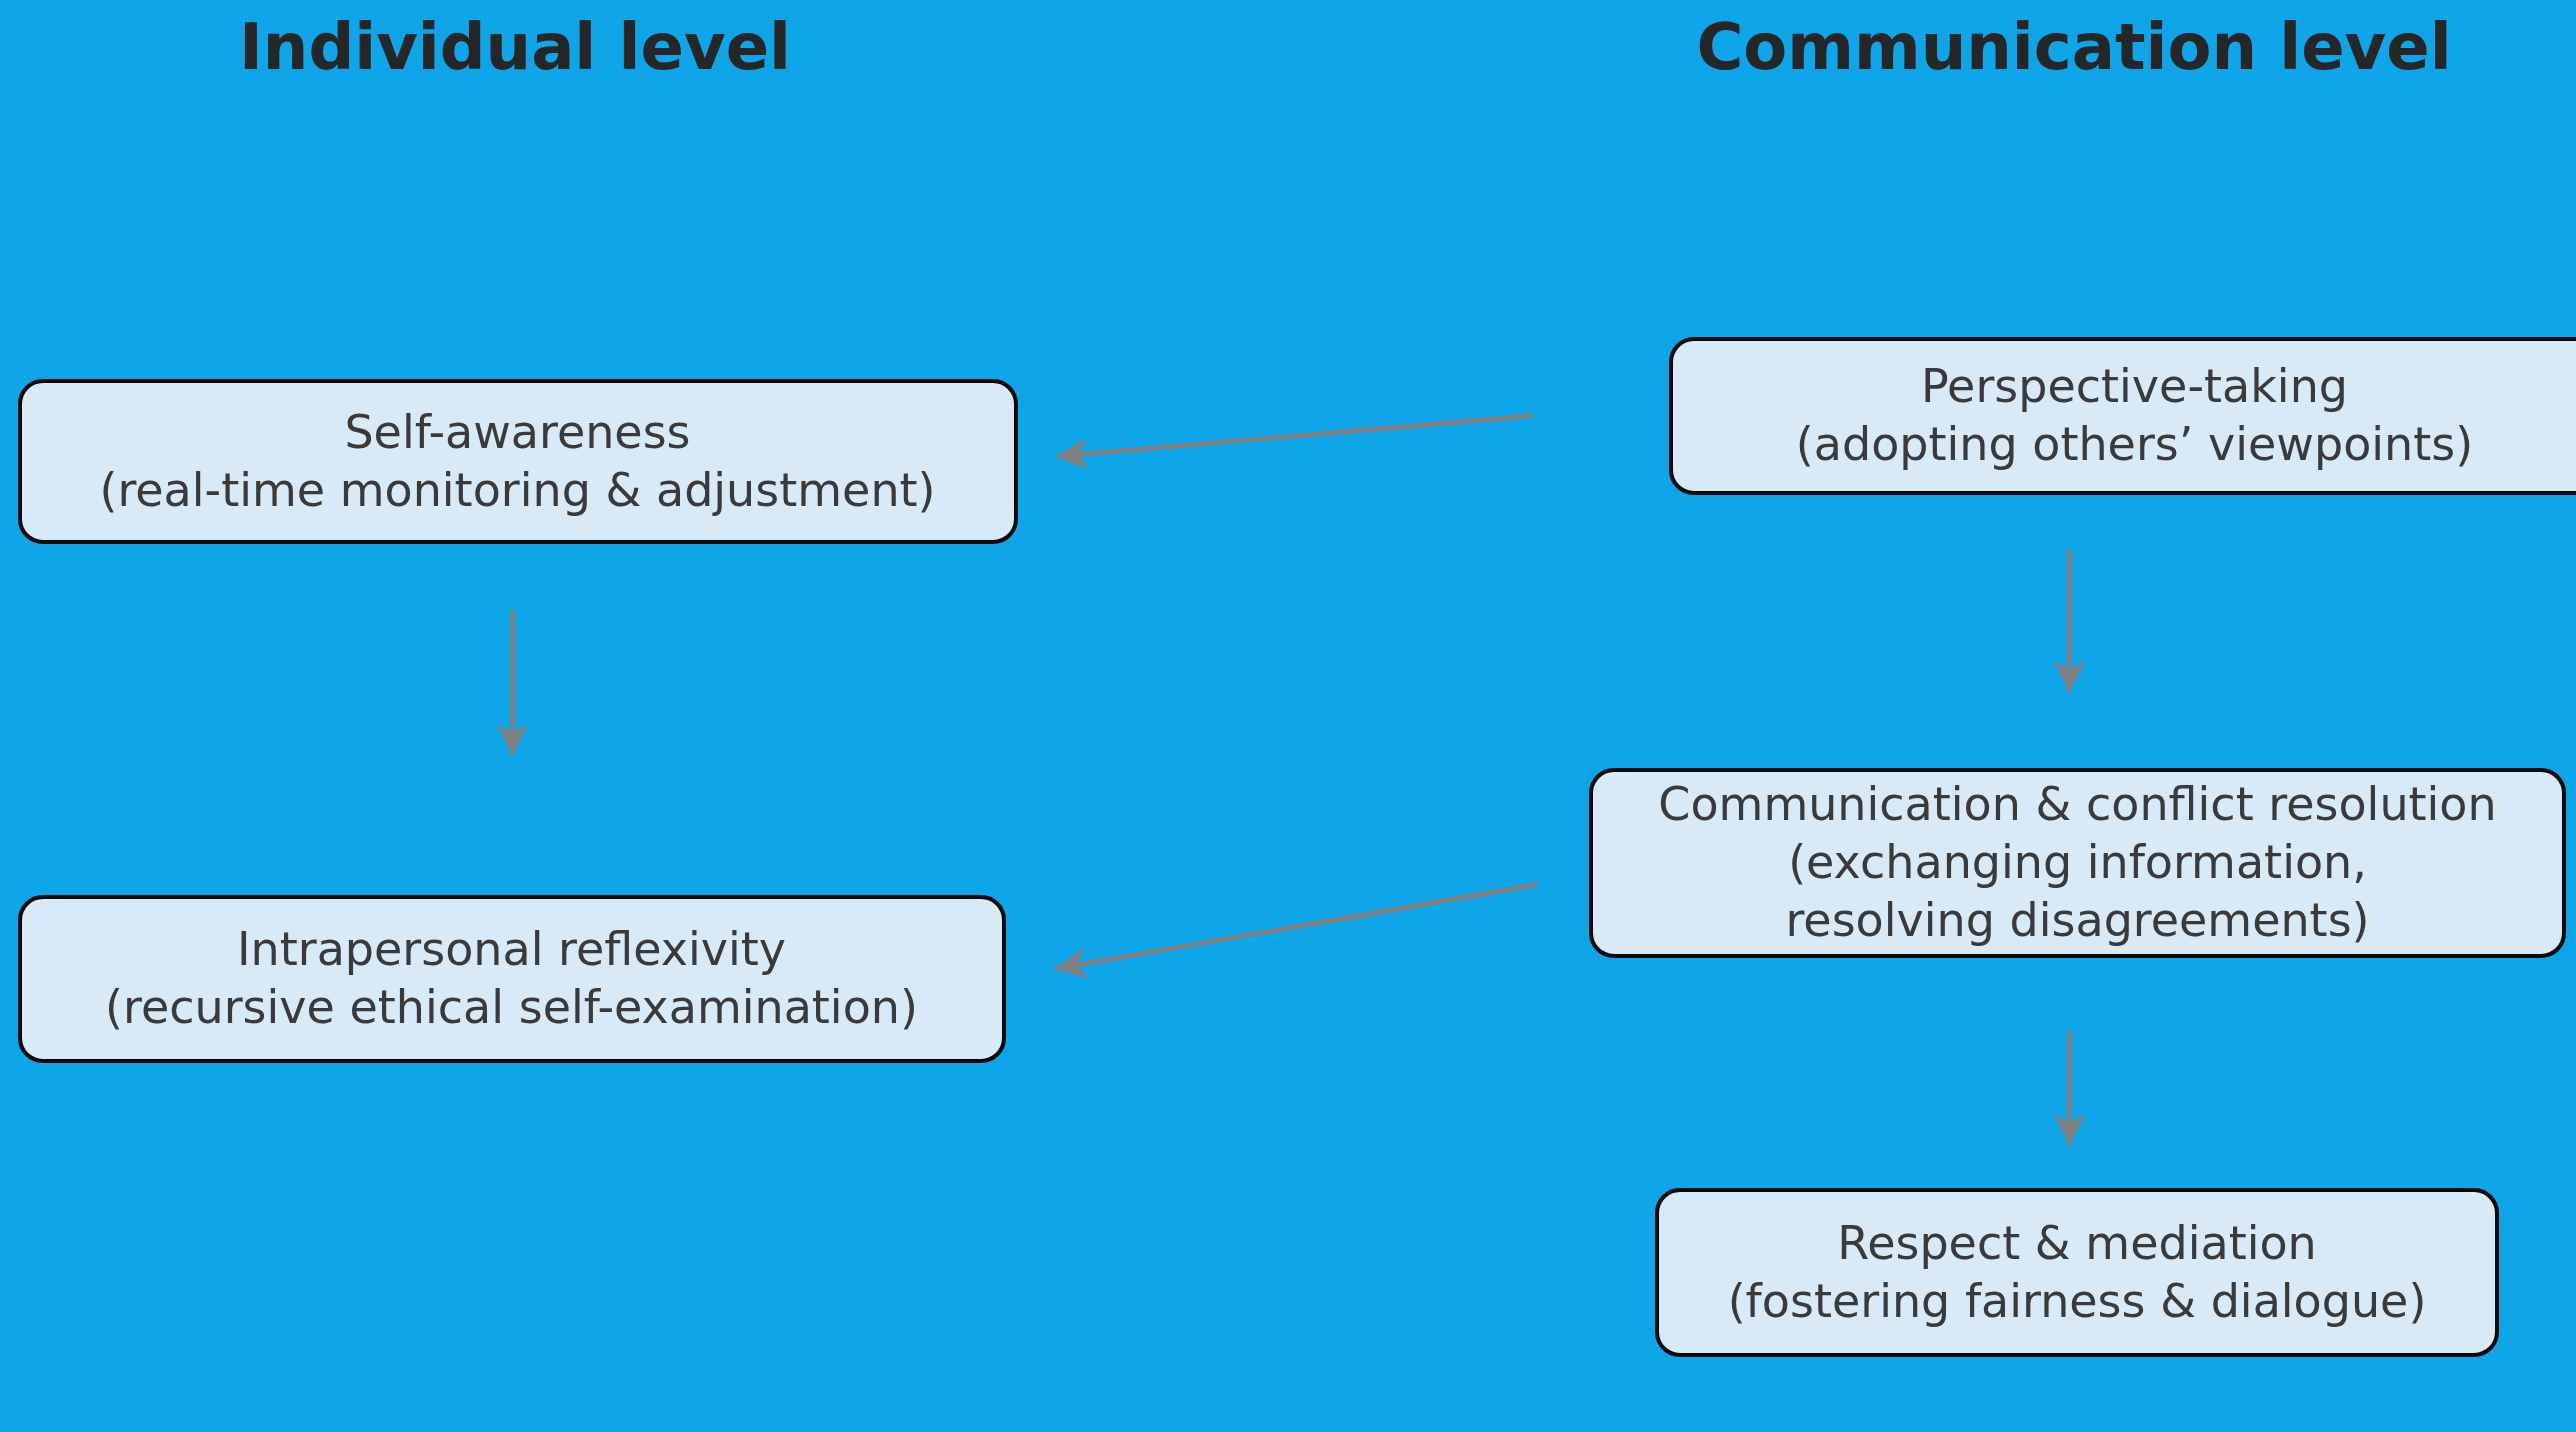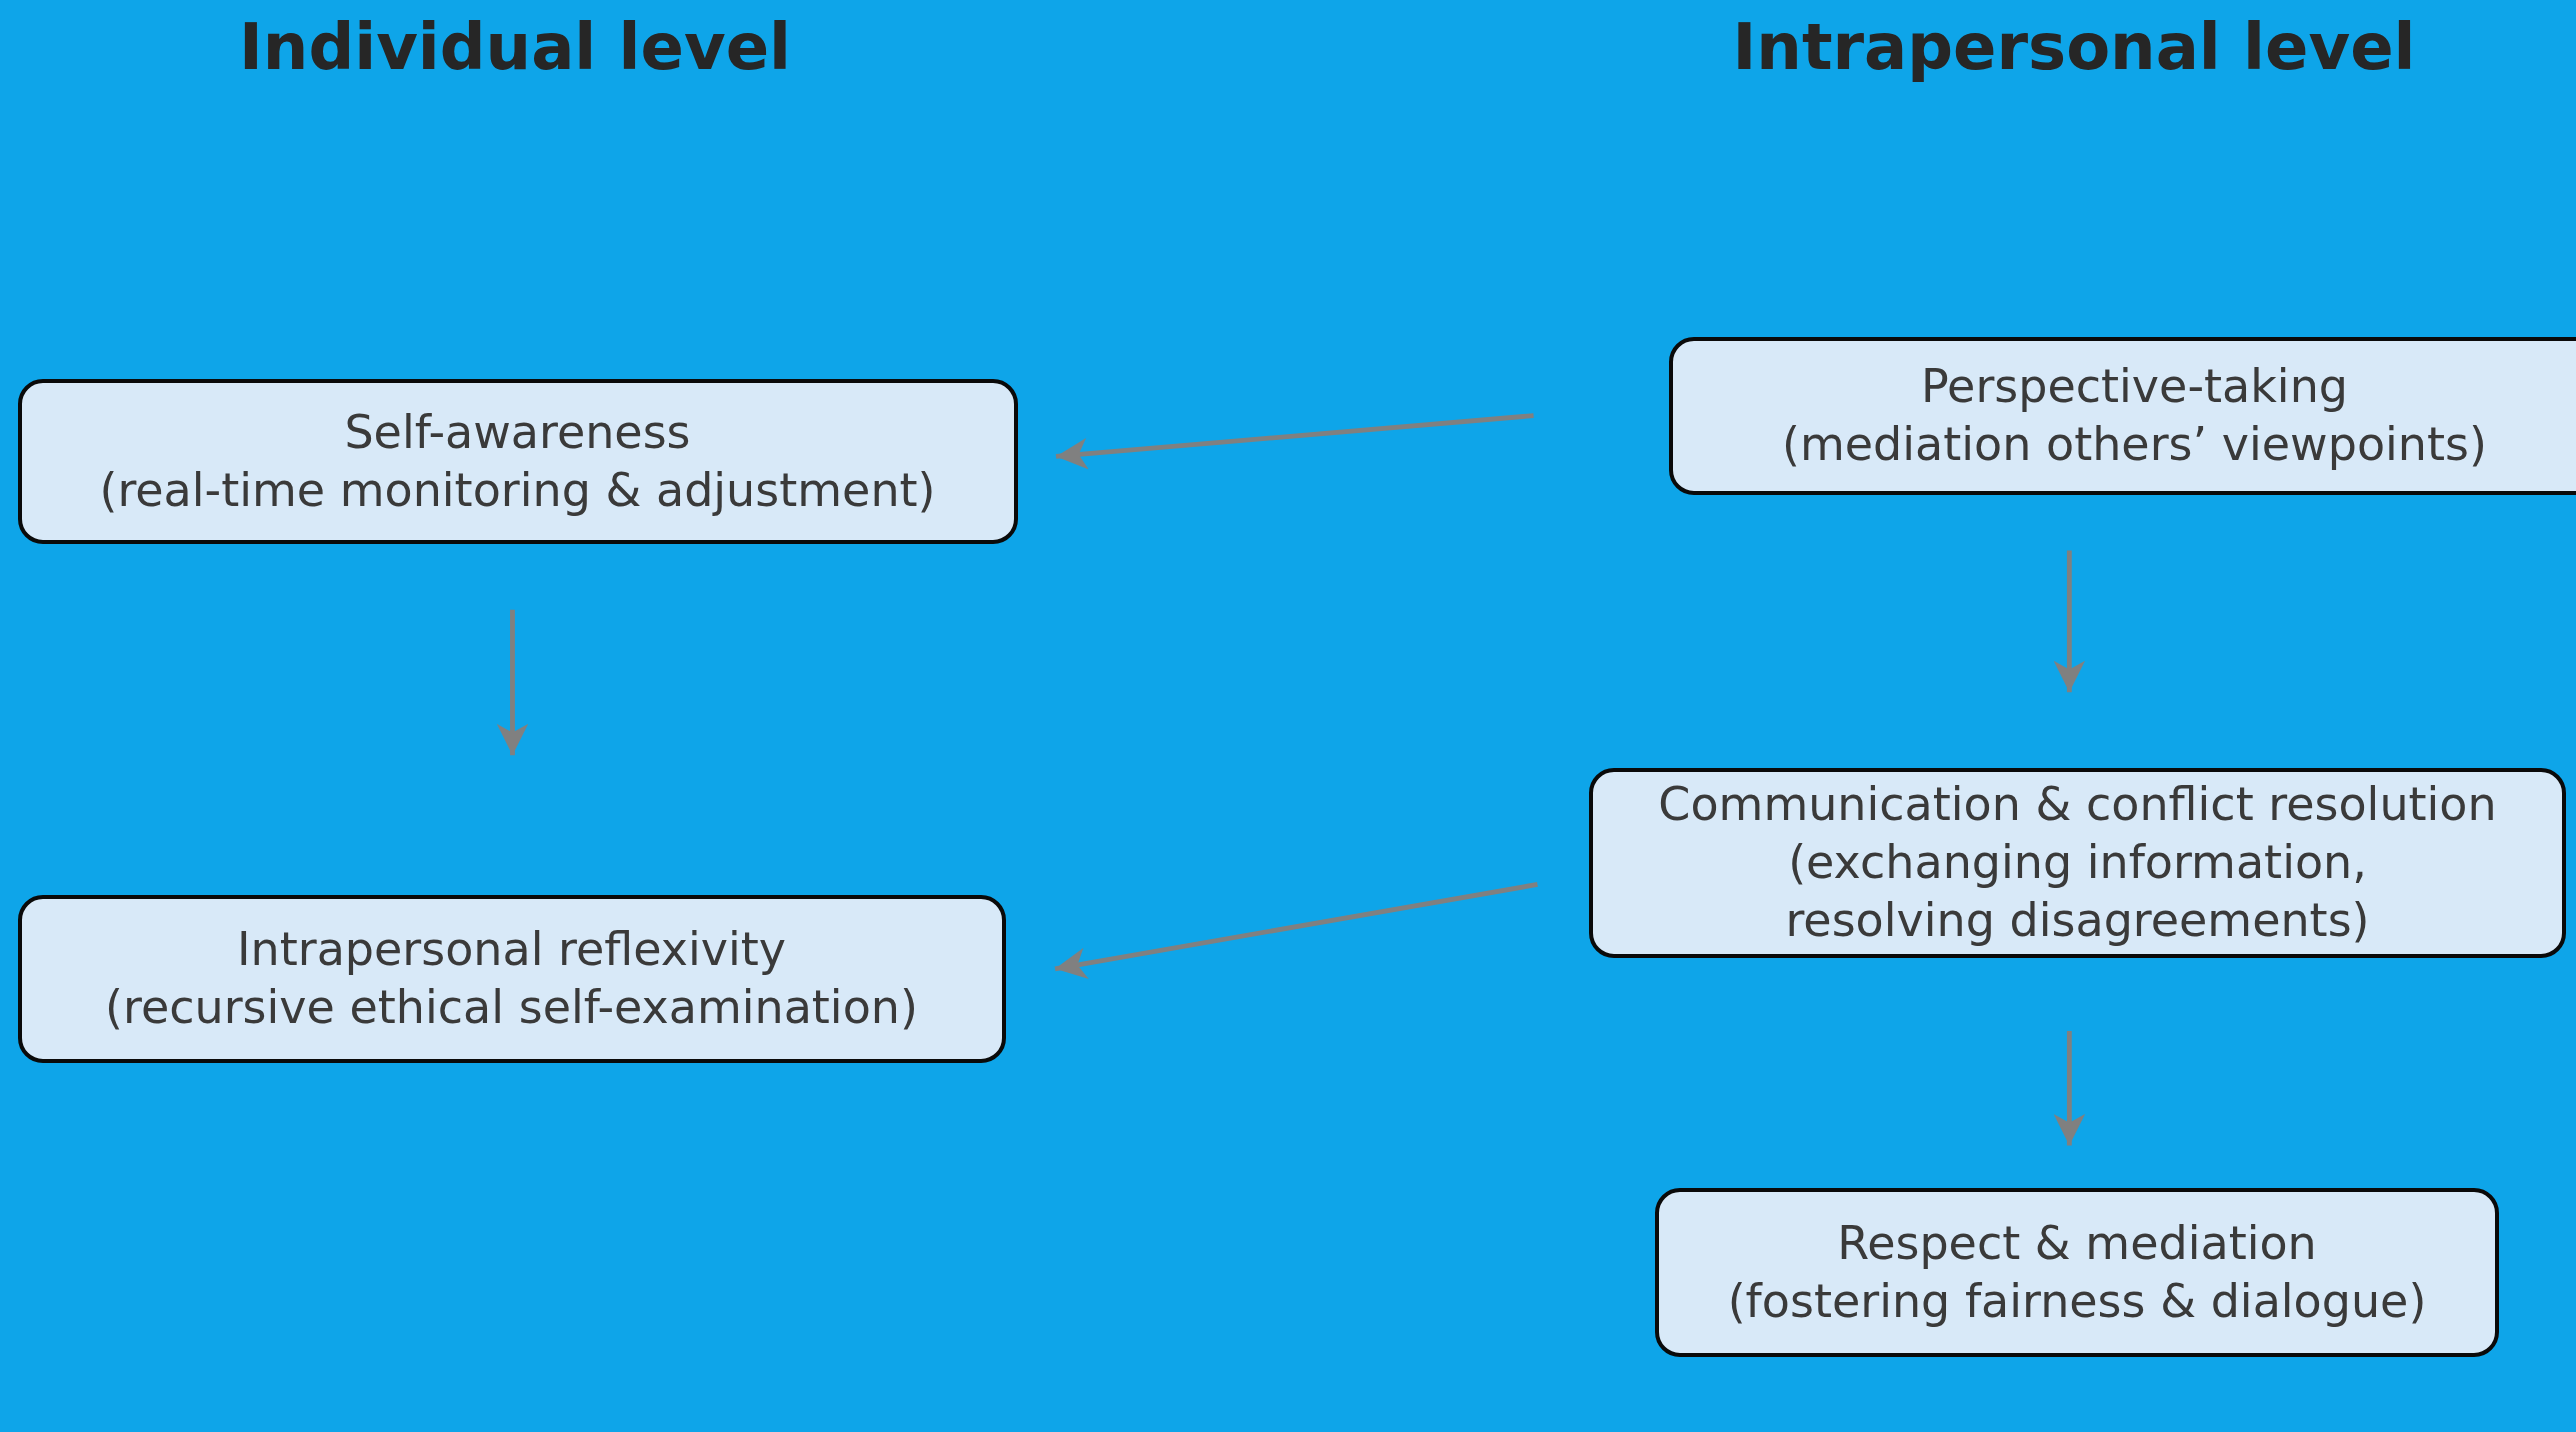--- a/index.html
+++ b/index.html
@@ -52,21 +52,21 @@
   .node-line {
     white-space: nowrap;
   }
 </style>
 </head>
 <body>
 
 <div class="canvas">
 
   <div class="col-heading" style="left:515px">Individual level</div>
-  <div class="col-heading" style="left:2074px">Intrapersonal level</div>
+  <div class="col-heading" style="left:2074px">Communication level</div>
 
   <svg class="edges" viewBox="0 0 2654 1476" aria-hidden="true">
     <defs>
       <marker id="arrowhead" viewBox="0 0 10 10" refX="10" refY="5" markerWidth="6.5" markerHeight="6.5" orient="auto">
         <path d="M 0 0 L 10 5 L 0 10 L 2.8 5 Z" fill="#808080"></path>
       </marker>
     </defs>
     <g>
       <line x1="1580" y1="428" x2="1088" y2="470" stroke="#808080" stroke-width="5" marker-end="url(#arrowhead)"></line>
     </g>
@@ -89,21 +89,21 @@
     <div class="node-line">(real-time monitoring &amp; adjustment)</div>
   </div>
 
   <div class="node" style="left:17.5px; top:895px; width:988px; height:168px;text-align:right;">
     <div class="node-line">Intrapersonal reflexivity</div>
     <div class="node-line">(recursive ethical self-examination)</div>
   </div>
 
   <div class="node" style="left:1669px; top:337px; width:931px; height:158px;text-align:right;">
     <div class="node-line">Perspective-taking</div>
-    <div class="node-line">(mediation others’ viewpoints)</div>
+    <div class="node-line">(adopting others’ viewpoints)</div>
   </div>
 
   <div class="node" style="left:1589px; top:768px; width:977px; height:190px;">
     <div class="node-line">Communication &amp; conflict resolution</div>
     <div class="node-line">(exchanging information,</div>
     <div class="node-line">resolving disagreements)</div>
   </div>
 
   <div class="node" style="left:1655px; top:1188px; width:844px; height:169px;">
     <div class="node-line">Respect &amp; mediation</div>

